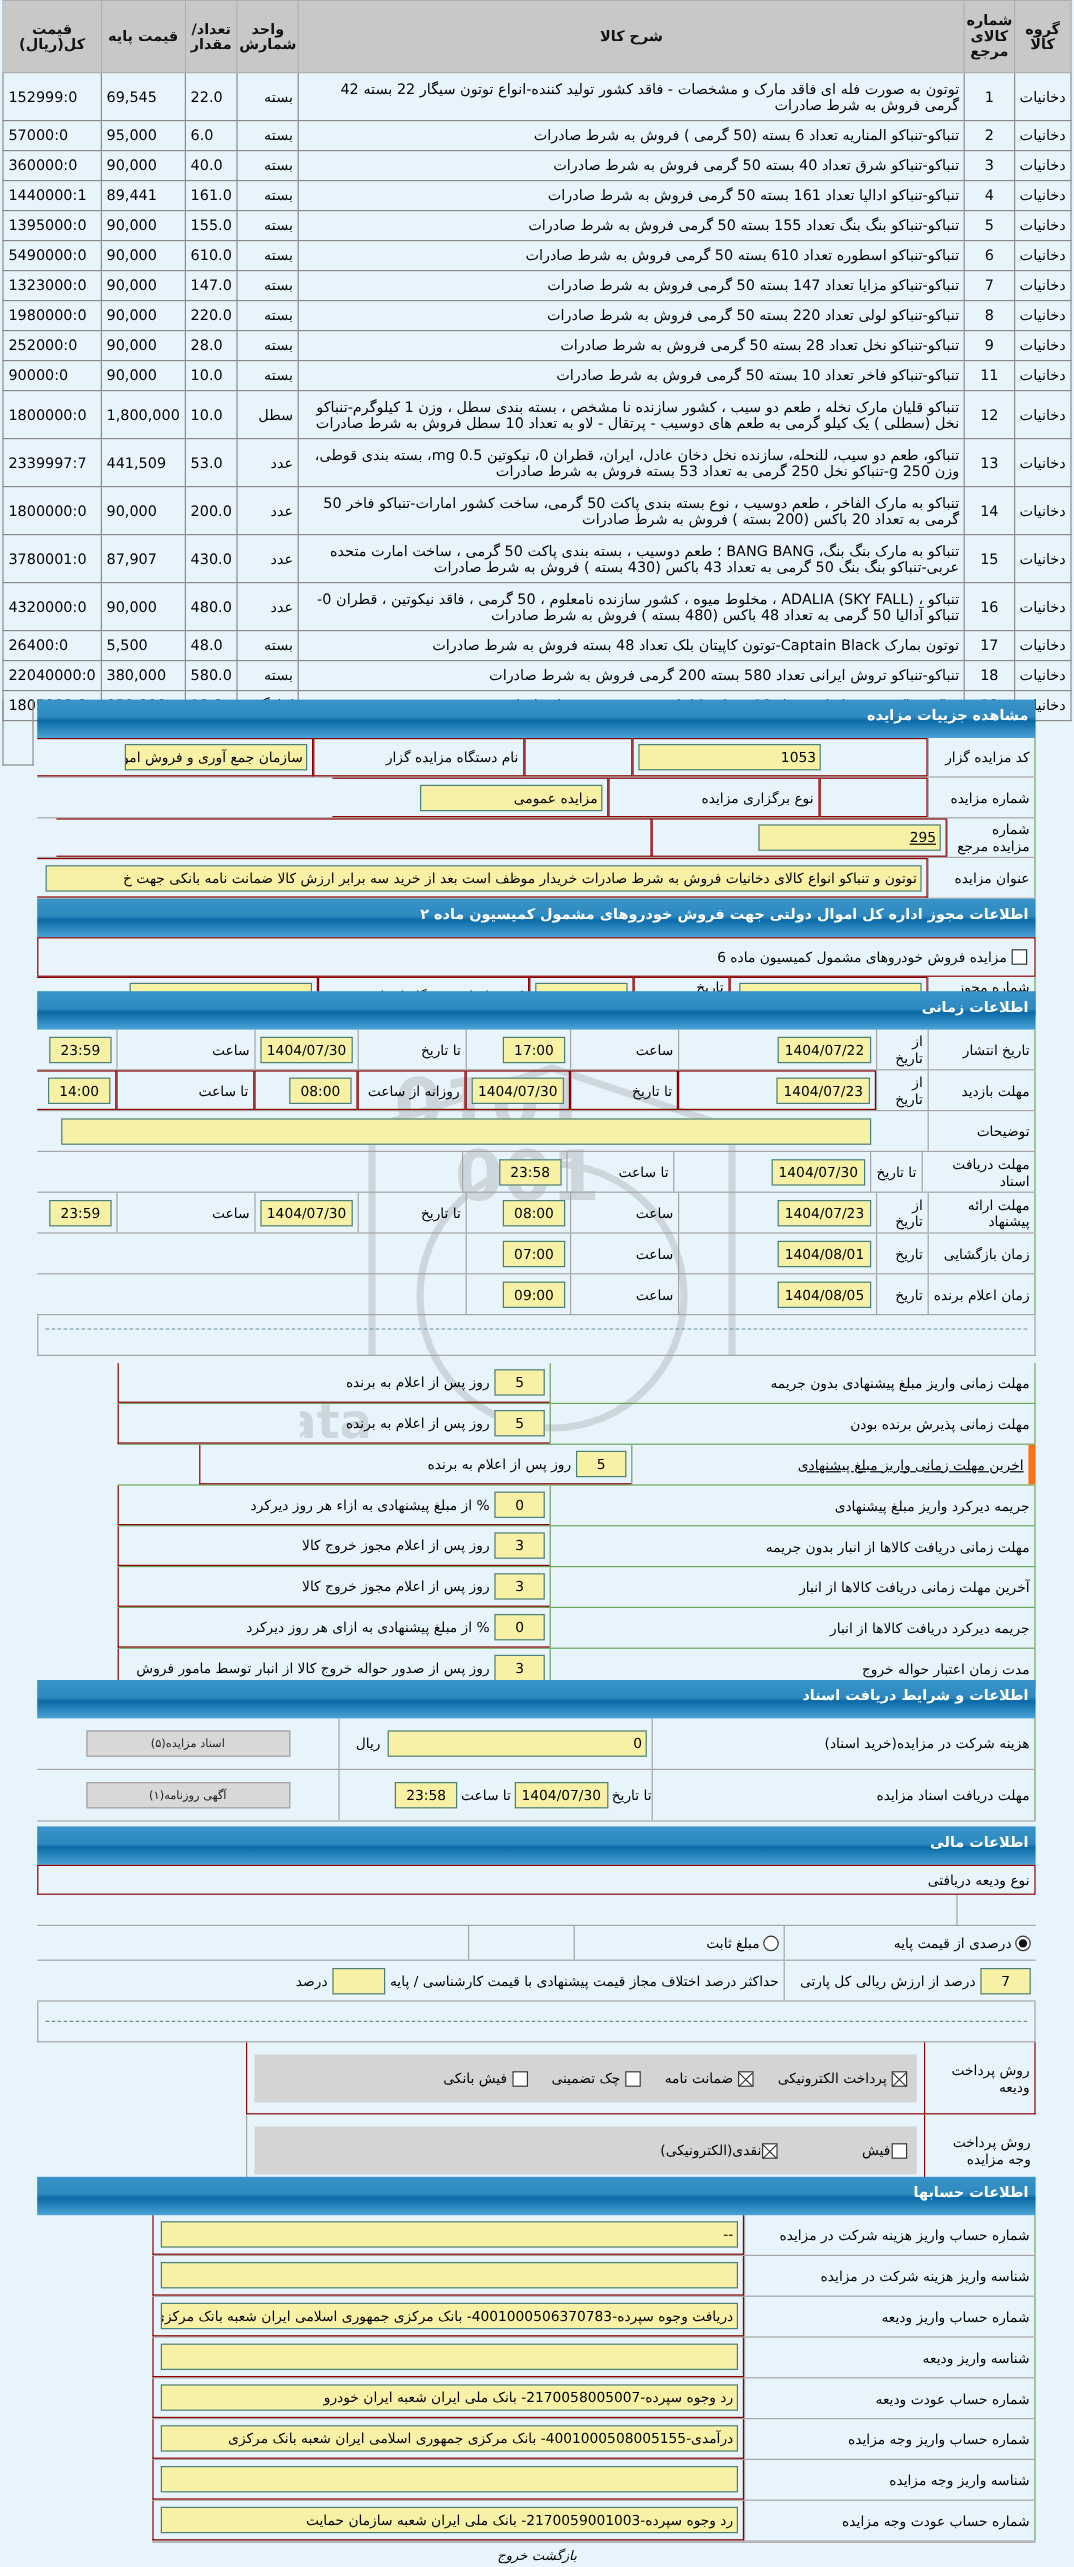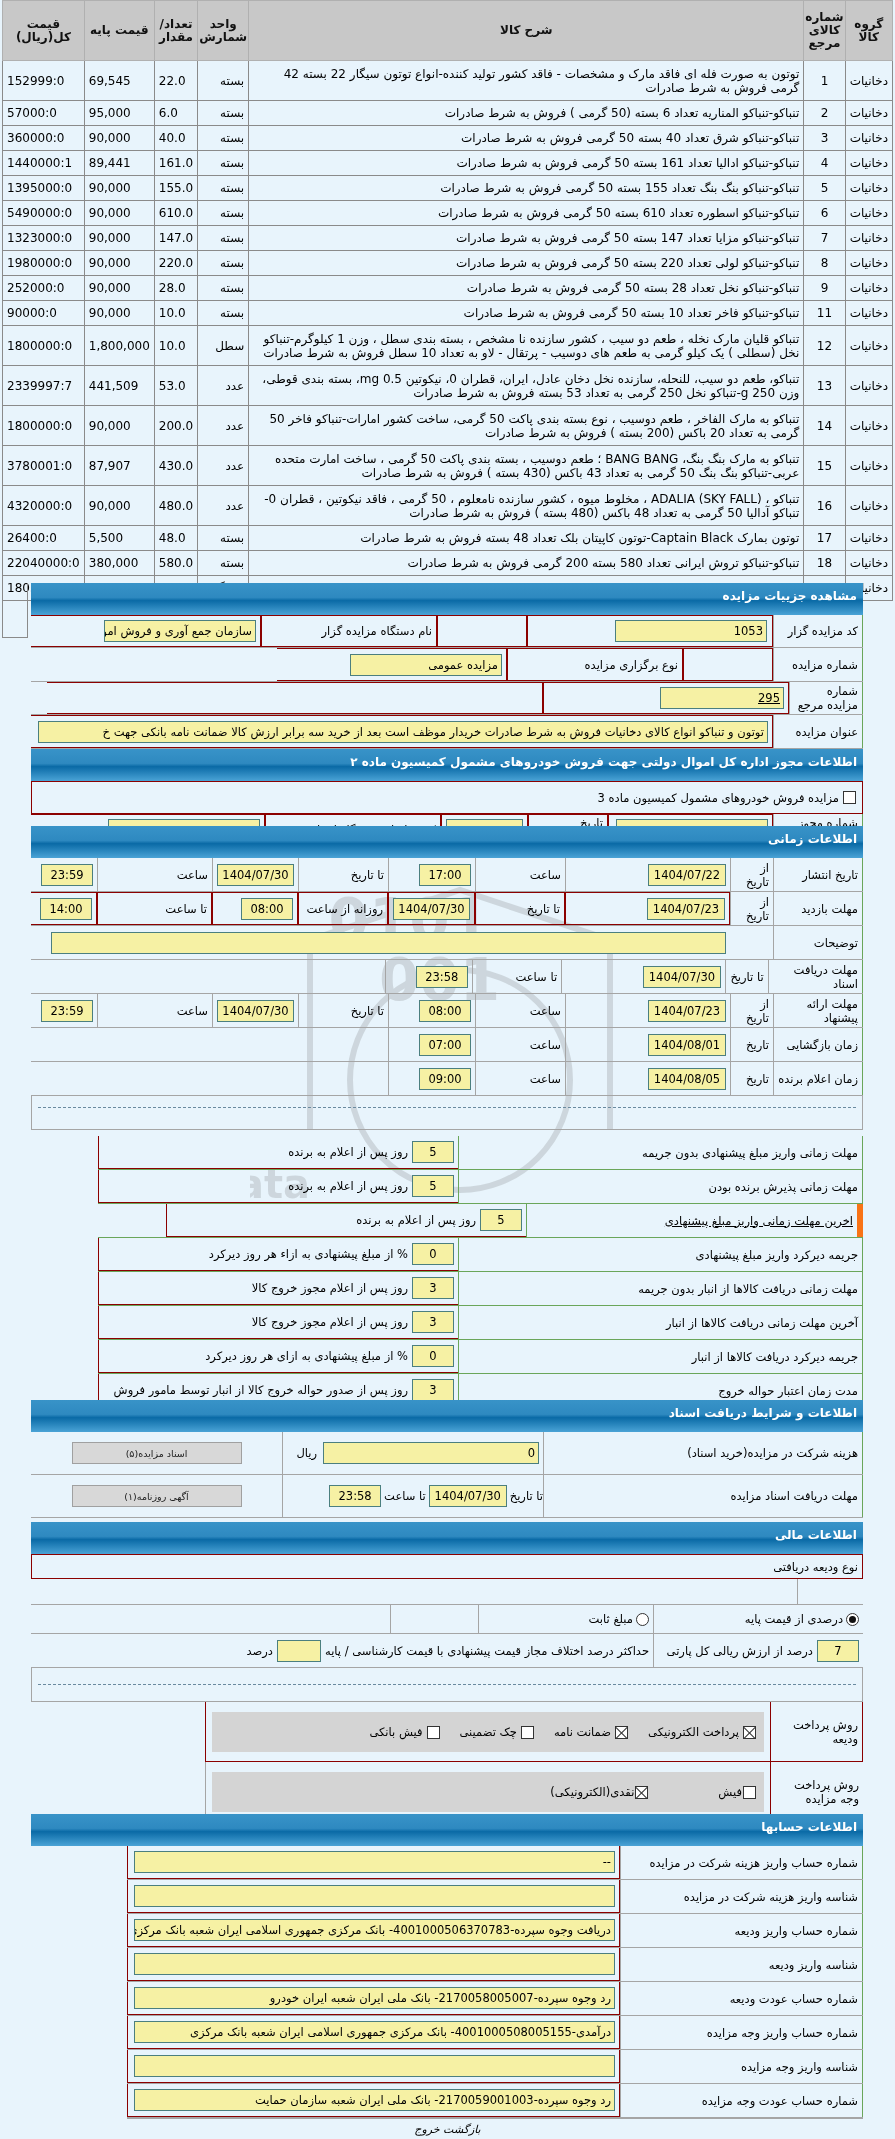--- a/index.html
+++ b/index.html
@@ -285,21 +285,21 @@
   <text x="250" y="120" font-size="58" font-weight="bold" fill="#555" font-family="DejaVu Sans, sans-serif">001</text>
   <text x="60" y="318" font-size="40" font-weight="bold" fill="#555" font-family="DejaVu Sans, sans-serif">ParsNamadData</text>
 </svg>
 
 <div class="panel" style="top:583px;">
   <div class="sec-head">مشاهده جزییات مزایده</div>
   <div class="row" style="height:33px;">
     <div class="cell grn-l" style="width:90px;">
         <span class="lbl">کد مزایده گزار</span>
       </div>
-    <div class="cell red-b" style="width:246px;justify-content:flex-start;">
+    <div class="cell red-b" style="width:246px;justify-content:flex-end;">
         <div class="fld left" style="width:152px;margin-right:1px;">1053</div>
       </div>
     <div class="cell red-b" style="width:90px;"></div>
     <div class="cell red-b" style="width:176px;">
         <span class="lbl">نام دستگاه مزایده گزار</span>
       </div>
     <div class="cell red-b" style="width:230px;justify-content:flex-start;">
         <div class="fld" style="width:152px;">سازمان جمع آوری و فروش امو</div>
       </div>
   </div>
@@ -313,39 +313,39 @@
       </div>
     <div class="cell red-b" style="width:230px;">
         <div class="fld" style="width:152px;">مزایده عمومی</div>
       </div>
   </div>
   <div class="row" style="height:33px;">
     <div class="cell grn-l" style="width:74px;">
         <span class="lbl">شماره مزایده مرجع</span>
       </div>
     <div class="cell red-b" style="width:246px;">
-        <div class="fld left" style="width:124px;text-decoration:underline;">295</div>
+        <div class="fld left" style="width:152px;text-decoration:underline;">295</div>
       </div>
     <div class="cell red-b" style="width:496px;"></div>
   </div>
   <div class="row" style="height:34px;">
     <div class="cell grn-l" style="width:90px;">
         <span class="lbl">عنوان مزایده</span>
       </div>
     <div class="cell red-b" style="width:742px;">
         <div class="fld" style="width:730px;">توتون و تنباکو انواع کالای دخانیات فروش به شرط صادرات خریدار موظف است بعد از خرید سه برابر ارزش کالا ضمانت نامه بانکی جهت خ</div>
       </div>
   </div>
 </div>
 
 <div class="panel" style="top:749px;">
   <div class="sec-head">اطلاعات مجوز اداره کل اموال دولتی جهت فروش خودروهای مشمول کمیسیون ماده ۲</div>
   <div class="row red-b" style="height:33px;padding-right:6px;align-items:center;gap:4px;">
     <span class="chk"></span>
-    <span class="lbl">مزایده فروش خودروهای مشمول کمیسیون ماده 3</span>
+    <span class="lbl">مزایده فروش خودروهای مشمول کمیسیون ماده 6</span>
   </div>
   <div class="row" style="height:33px;">
     <div class="cell grn-l" style="width:90px;">
         <span class="lbl">شماره مجوز کمیسیون ماده۲</span>
       </div>
     <div class="cell red-b" style="width:165px;">
         <div class="fld" style="width:152px;"></div>
       </div>
     <div class="cell red-b" style="width:80px;">
         <span class="lbl">تاریخ کمیسیون</span>

